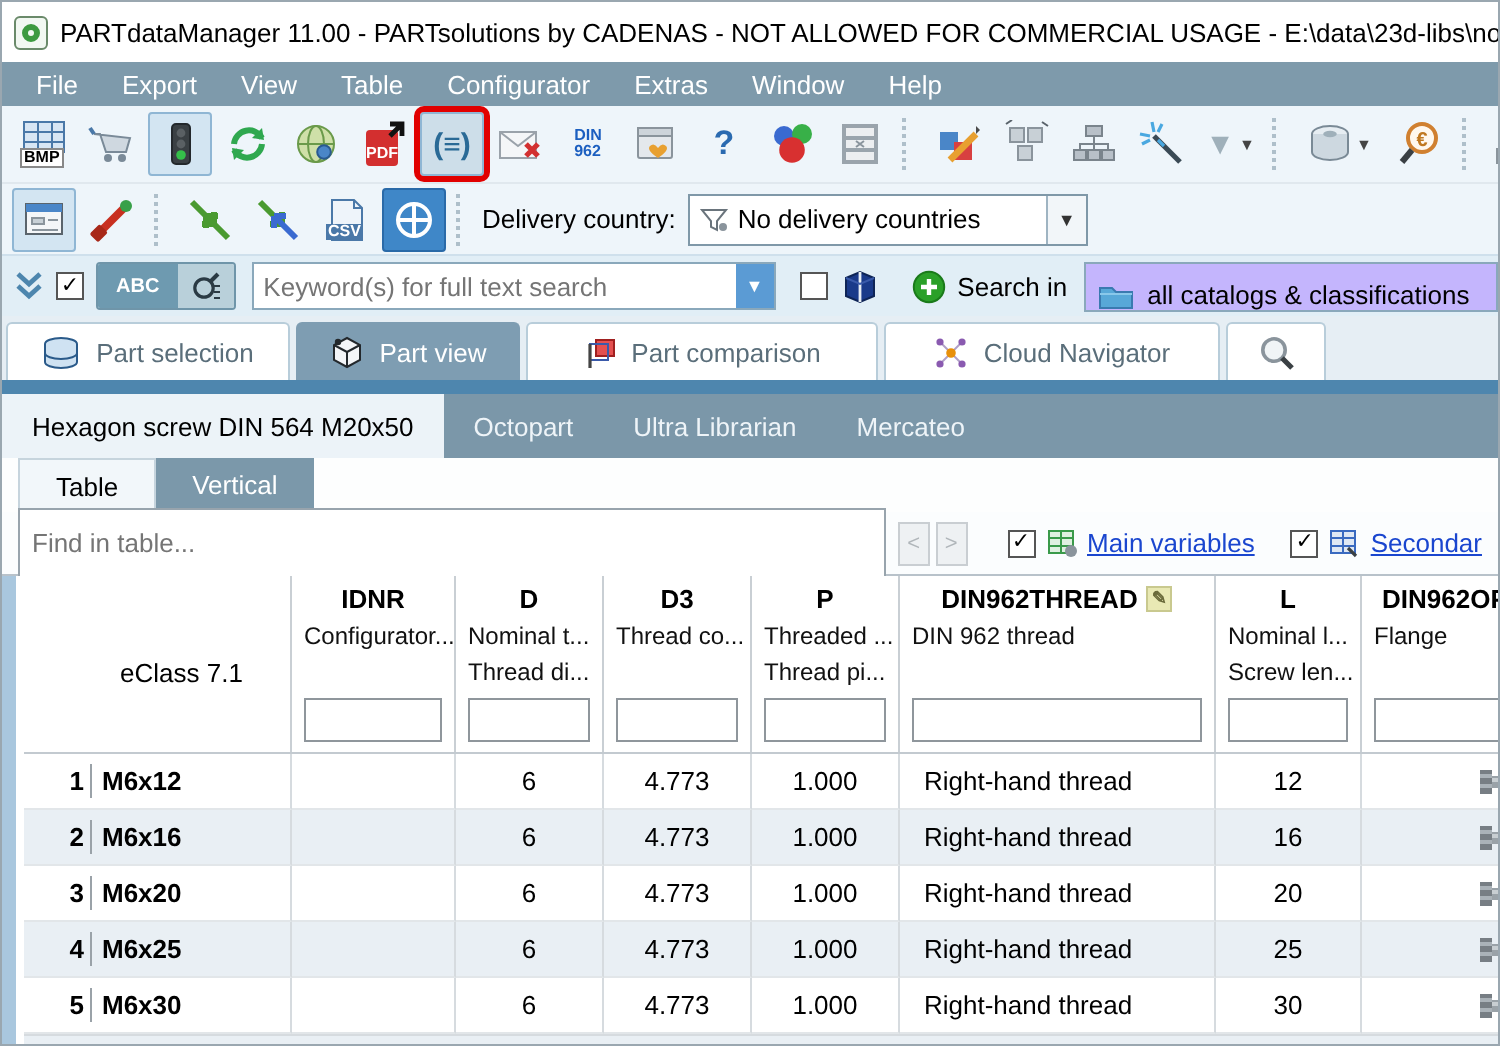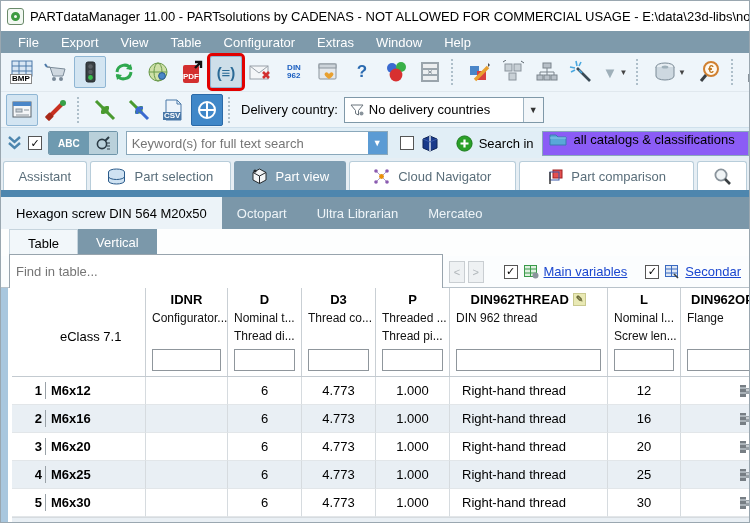--- a/index.html
+++ b/index.html
@@ -44,21 +44,21 @@
   .searchrow { height: 31px; background: #e1eef6; display: flex; align-items: center; padding-left: 6px; border-top: 1px solid #cfe0ec; }
   .cb { width: 14px; height: 14px; background: #fff; border: 1px solid #555; display: flex;
         align-items: center; justify-content: center; font-size: 11px; line-height: 11px; margin: 0 6px; flex: 0 0 auto; }
   .abc-group { display: flex; height: 24px; border: 1px solid #6f95a9; border-radius: 2px; overflow: hidden; margin-right: 8px; }
   .abc-part { background: #6e9ab0; color: #fff; font-size: 10px; font-weight: bold; display: flex; align-items: center; padding: 0 9px; }
   .mag-part { background: #b9d0da; width: 28px; display: flex; align-items: center; justify-content: center; }
   .kw-wrap { display: flex; height: 24px; width: 262px; border: 1px solid #8aa8bb; background: #fff; }
   .kw-input { flex: 1; border: 0; outline: none; font-size: 13px; padding: 0 5px; font-family: "Liberation Sans", sans-serif; color: #222; }
   .kw-dd { width: 19px; background: #5b9bd4; color: #fff; font-size: 9px; display: flex; align-items: center; justify-content: center; }
   .searchin-label { margin: 0 8px 0 6px; }
-  .catalogs { display: flex; align-items: flex-start; background: #8b5cf6; border: 1px solid #8aa8bb; height: 25px; flex: 1; padding-left: 6px; }
+  .catalogs { display: flex; align-items: flex-end; background: #c4b5fd; border: 1px solid #8aa8bb; height: 25px; flex: 1; padding-left: 6px; }
   .catalogs span { margin-left: 7px; }
 
   
   .maintabs { height: 32px; background: #e6eef4; display: flex; align-items: flex-end; padding: 3px 2px 0 2px; gap: 3px; }
   .mtab { background: #fff; border: 1px solid #b8cdda; border-bottom: none; border-radius: 3px 3px 0 0;
           height: 29px; display: flex; align-items: center; justify-content: center; gap: 8px; color: #5a6e7a; font-size: 13px; }
   .mtab.active { background: #7e9db2; color: #fff; border-color: #7e9db2; }
   .bluestrip { height: 7px; background: #4e86ae; }
 
   
@@ -373,60 +373,57 @@
     <div class="catalogs">
       <svg width="18" height="14">
           <path d="M1 3 L7 3 L9 5 L17 5 L17 13 L1 13 Z" fill="#58a8d8" stroke="#3a7ab0"></path>
           <path d="M1 6 L17 6" stroke="#8ac8ea"></path>
         </svg>
       <span>all catalogs &amp; classifications</span>
     </div>
   </div>
 
   <div class="maintabs">
-    <div class="mtab" style="width:84px">
-      <span>Assistant</span>
-    </div>
     <div class="mtab" style="width:142px">
       <svg width="19" height="17">
           <ellipse cx="9.5" cy="4" rx="8" ry="3" fill="#cfe2f2" stroke="#2a5a8a"></ellipse>
           <path d="M1.5 4 V 13 A 8 3 0 0 0 17.5 13 V 4" fill="#cfe2f2" stroke="#2a5a8a"></path>
           <path d="M1.5 8.5 A 8 3 0 0 0 17.5 8.5" fill="none" stroke="#2a5a8a"></path>
         </svg>
       <span>Part selection</span>
     </div>
     <div class="mtab active" style="width:112px">
       <svg width="17" height="17">
           <path d="M8.5 1 L15 4.5 L15 12 L8.5 15.5 L2 12 L2 4.5 Z" fill="#f4f6f8" stroke="#23282c"></path>
           <path d="M2 4.5 L8.5 8 L15 4.5 M8.5 8 L8.5 15.5" fill="none" stroke="#23282c"></path>
           <circle cx="4" cy="3" r="1.6" fill="#23282c"></circle>
         </svg>
       <span>Part view</span>
+    </div>
+    <div class="mtab" style="width:176px">
+      <svg width="16" height="17">
+          <rect x="6" y="2" width="9" height="8" fill="#e45050" stroke="#a02020"></rect>
+          <rect x="3" y="4" width="9" height="8" fill="none" stroke="#3a5aaa"></rect>
+          <line x1="3" y1="4" x2="3" y2="16" stroke="#444" stroke-width="1.6"></line>
+        </svg>
+      <span>Part comparison</span>
     </div>
     <div class="mtab" style="width:168px">
       <svg width="17" height="17">
           <line x1="8.5" y1="8.5" x2="3" y2="3" stroke="#b0a0c8"></line>
           <line x1="8.5" y1="8.5" x2="14" y2="3" stroke="#b0a0c8"></line>
           <line x1="8.5" y1="8.5" x2="3" y2="14" stroke="#b0a0c8"></line>
           <line x1="8.5" y1="8.5" x2="14" y2="14" stroke="#b0a0c8"></line>
           <circle cx="8.5" cy="8.5" r="2.4" fill="#e8900a"></circle>
           <circle cx="3" cy="3" r="1.8" fill="#8a5ab0"></circle>
           <circle cx="14" cy="3" r="1.8" fill="#8a5ab0"></circle>
           <circle cx="3" cy="14" r="1.8" fill="#8a5ab0"></circle>
           <circle cx="14" cy="14" r="1.8" fill="#8a5ab0"></circle>
         </svg>
       <span>Cloud Navigator</span>
-    </div>
-    <div class="mtab" style="width:176px">
-      <svg width="16" height="17">
-          <rect x="6" y="2" width="9" height="8" fill="#e45050" stroke="#a02020"></rect>
-          <rect x="3" y="4" width="9" height="8" fill="none" stroke="#3a5aaa"></rect>
-          <line x1="3" y1="4" x2="3" y2="16" stroke="#444" stroke-width="1.6"></line>
-        </svg>
-      <span>Part comparison</span>
     </div>
     <div class="mtab" style="width:50px">
       <svg width="19" height="19">
           <circle cx="8" cy="8" r="5.6" fill="#f0f4f6" stroke="#8a949c" stroke-width="1.8"></circle>
           <line x1="12" y1="12" x2="17" y2="17" stroke="#3a4044" stroke-width="2.6"></line>
         </svg>
     </div>
   </div>
   <div class="bluestrip"></div>
 

